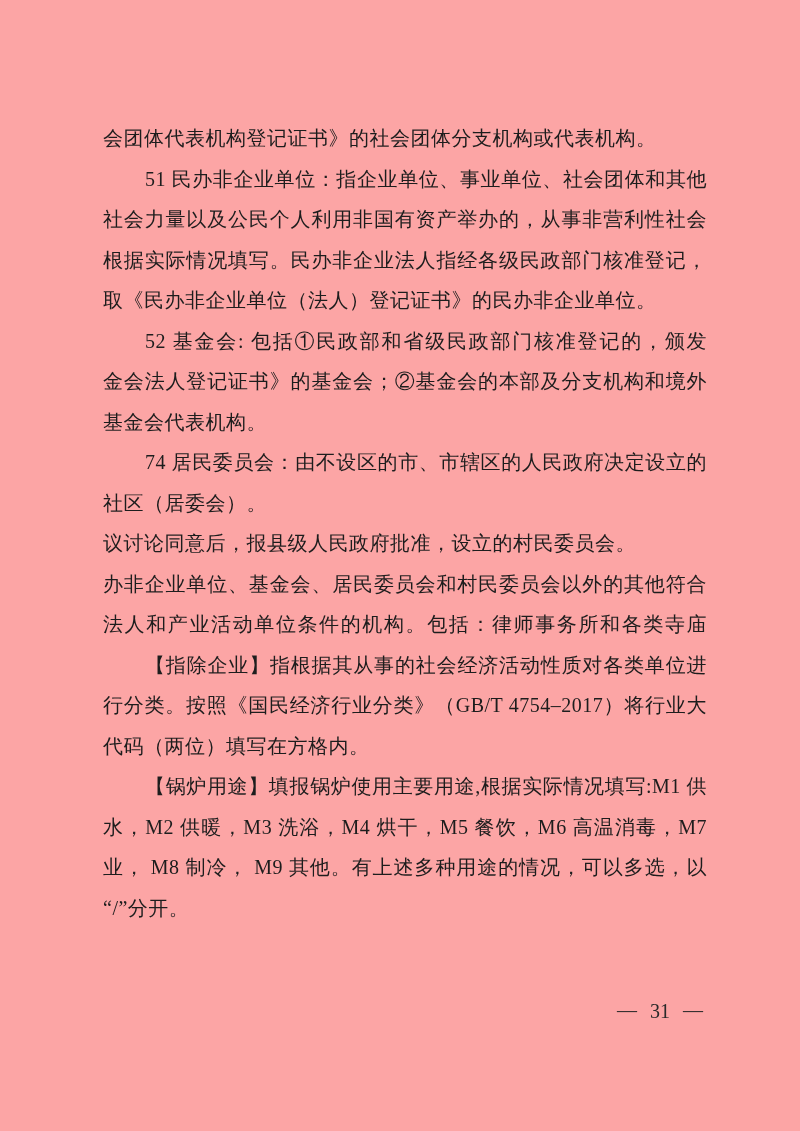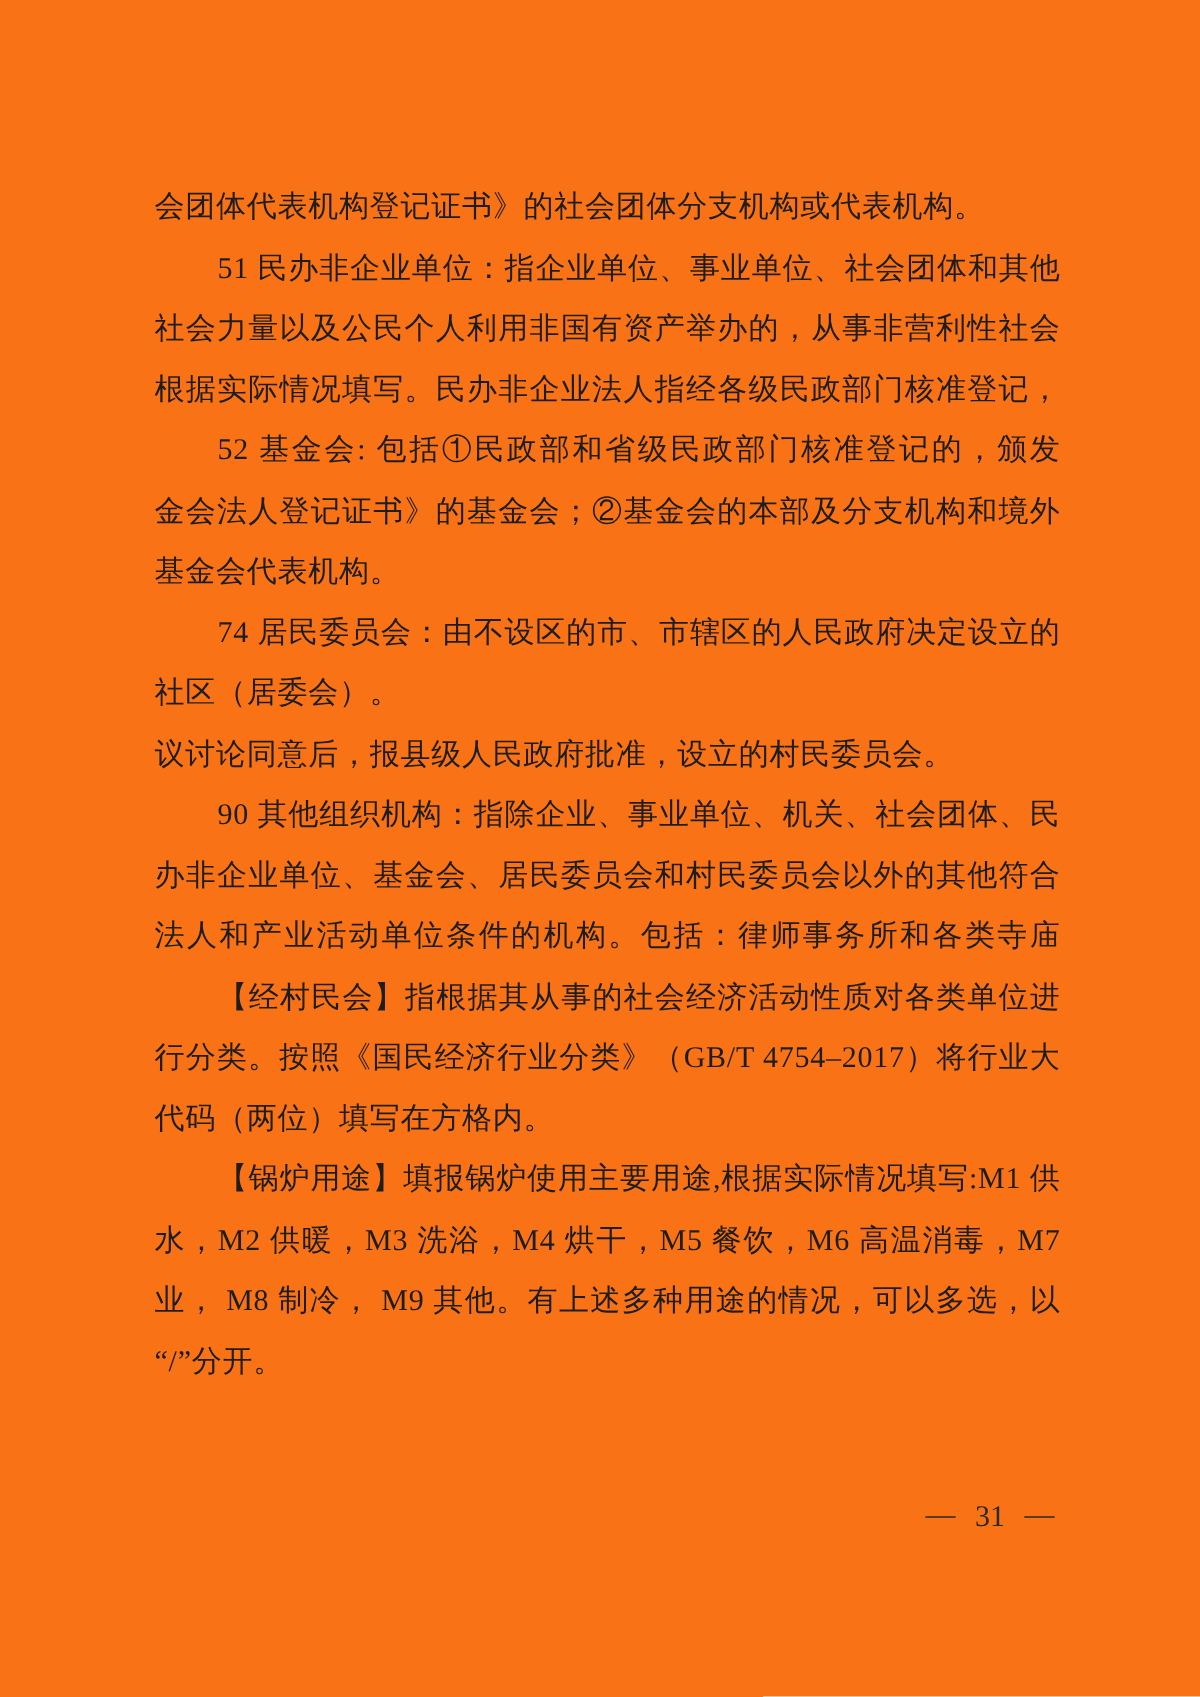--- a/index.html
+++ b/index.html
@@ -4,21 +4,21 @@
 <style>
   html, body {
     margin: 0;
     padding: 0;
     background: #ffffff;
   }
   .page {
     position: relative;
     width: 800px;
     height: 1131px;
-    background: #f97316;
+    background: #fca5a5;
     overflow: hidden;
     font-family: "Liberation Serif", "DejaVu Serif", serif;
     color: #1d1d1d;
   }
   .text-block {
     position: absolute;
     left: 103px;
     top: 118px;
     width: 604px;
   }
@@ -59,30 +59,30 @@
 </head>
 <body>
 
 <div class="page">
 
   <div class="text-block">
       <div class="line">会团体代表机构登记证书》的社会团体分支机构或代表机构。</div>
       <div class="line indent full">51 民办非企业单位：指企业单位、事业单位、社会团体和其他</div>
       <div class="line full">社会力量以及公民个人利用非国有资产举办的，从事非营利性社会</div>
       <div class="line full">根据实际情况填写。民办非企业法人指经各级民政部门核准登记，领</div>
+      <div class="line">取《民办非企业单位（法人）登记证书》的民办非企业单位。</div>
       <div class="line indent full">52 基金会: 包括①民政部和省级民政部门核准登记的，颁发《基</div>
       <div class="line full">金会法人登记证书》的基金会；②基金会的本部及分支机构和境外</div>
       <div class="line">基金会代表机构。</div>
       <div class="line indent full">74 居民委员会：由不设区的市、市辖区的人民政府决定设立的</div>
       <div class="line">社区（居委会）。</div>
       <div class="line">议讨论同意后，报县级人民政府批准，设立的村民委员会。</div>
-      <div class="line indent full">90 其他组织机构：指除企业、事业单位、机关、社会团体、民</div>
       <div class="line full">办非企业单位、基金会、居民委员会和村民委员会以外的其他符合</div>
       <div class="line full">法人和产业活动单位条件的机构。包括：律师事务所和各类寺庙等。</div>
-      <div class="line indent full">【经村民会】指根据其从事的社会经济活动性质对各类单位进</div>
+      <div class="line indent full">【指除企业】指根据其从事的社会经济活动性质对各类单位进</div>
       <div class="line full">行分类。按照《国民经济行业分类》（GB/T 4754–2017）将行业大类</div>
       <div class="line">代码（两位）填写在方格内。</div>
       <div class="line indent full">【锅炉用途】填报锅炉使用主要用途,根据实际情况填写:M1 供</div>
       <div class="line full">水，M2 供暖，M3 洗浴，M4 烘干，M5 餐饮，M6 高温消毒，M7 农</div>
       <div class="line full">业， M8 制冷， M9 其他。有上述多种用途的情况，可以多选，以</div>
       <div class="line">“/”分开。</div>
     </div>
 
   <div class="page-number">
     <span class="dash">—</span>

